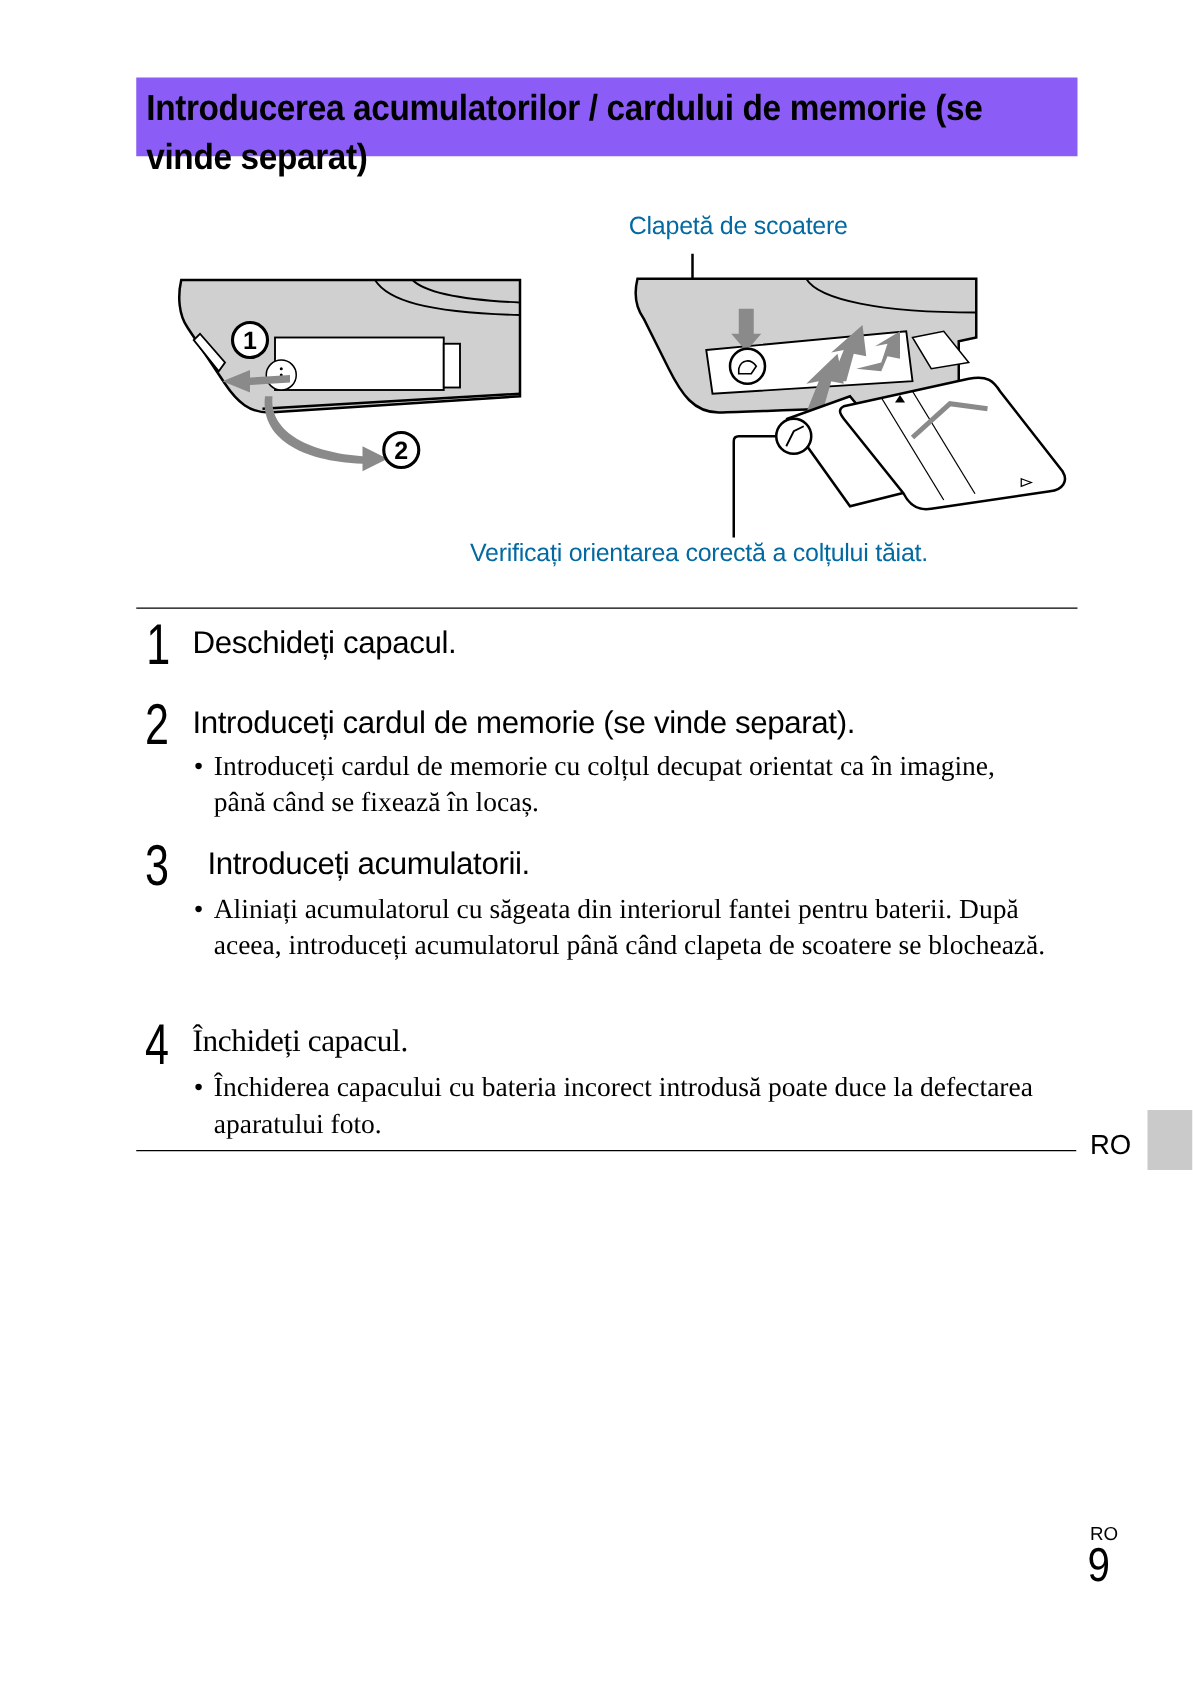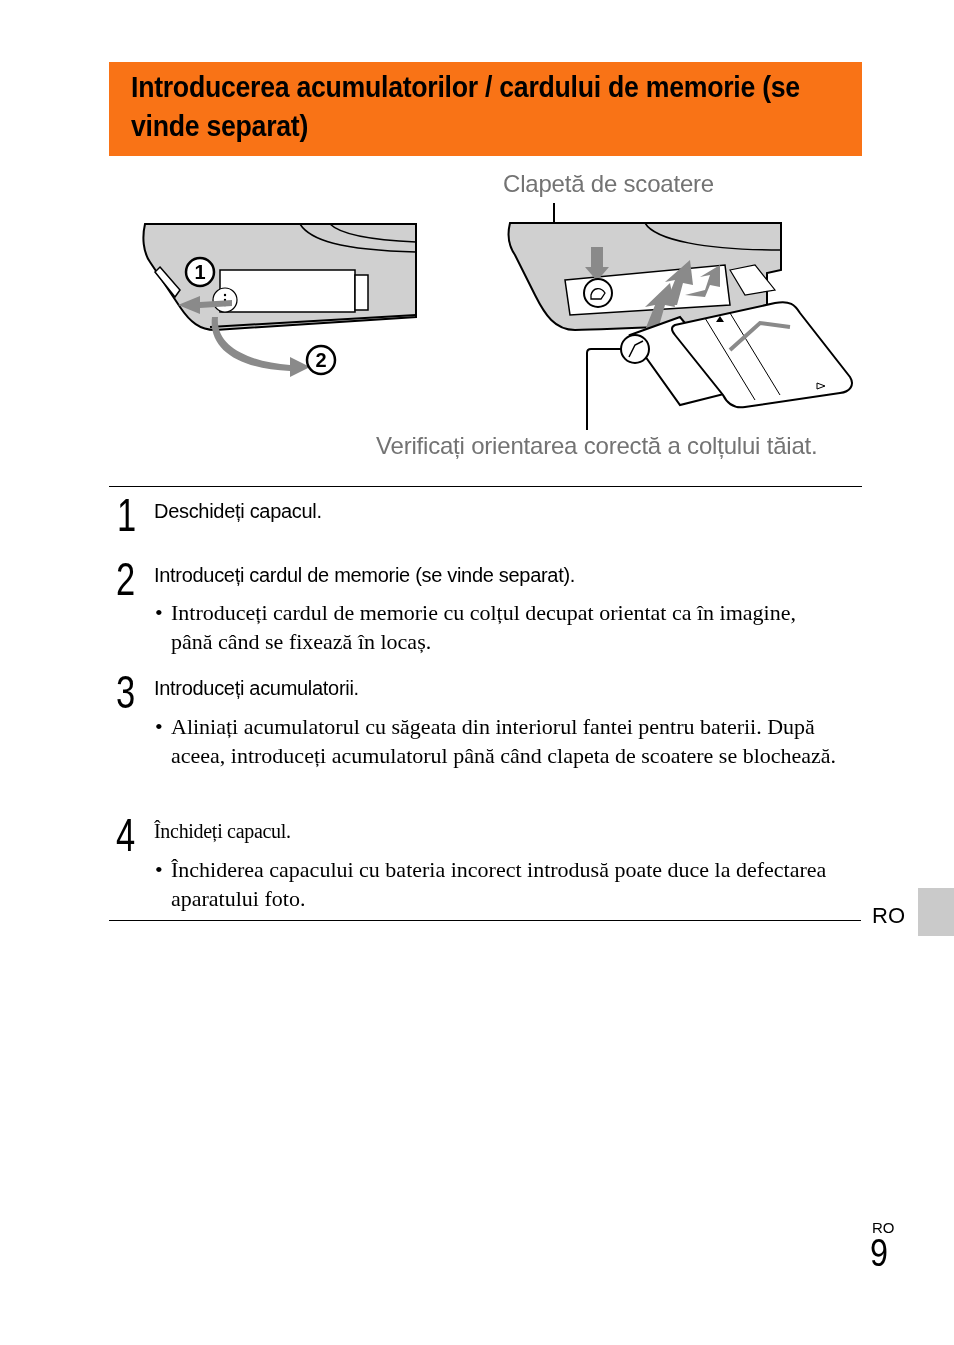--- a/index.html
+++ b/index.html
@@ -1,37 +1,37 @@
 <!DOCTYPE html>
 <html><head>
   <meta charset="utf-8">
   <style>
     html, body { margin: 0; padding: 0; background: #ffffff; }
     body { width: 954px; height: 1345px; position: relative; overflow: hidden; color: #111; }
     .title-box {
-      position: absolute; left: 109px; top: 62px; width: 753px; height: 94px;
-      background: #f97316; box-sizing: border-box; padding: 6px 22px;
+      position: absolute; left: 109px; top: 62px; width: 753px; height: 63px;
+      background: #8b5cf6; box-sizing: border-box; padding: 6px 8px;
     }
     .title-box h1 {
       margin: 0; font-family: "Liberation Sans", sans-serif; font-weight: bold;
       font-size: 29px; line-height: 39px; letter-spacing: -0.3px; color: #000;
       transform: scaleX(0.92); transform-origin: left top; width: 800px;
     }
     .fig { position: absolute; }
     .caption {
-      position: absolute; font-family: "Liberation Sans", sans-serif; font-size: 24px;
-      color: #737373; white-space: nowrap; letter-spacing: -0.2px;
+      position: absolute; font-family: "Liberation Sans", sans-serif; font-size: 20px;
+      color: #0369a1; white-space: nowrap; letter-spacing: -0.2px;
     }
     .rule { position: absolute; left: 109px; width: 753px; height: 1px; background: #000; }
     .step-num {
       position: absolute; font-family: "Liberation Sans", sans-serif; font-size: 46px;
       line-height: 46px; color: #000; transform: scaleX(0.75); transform-origin: left top;
     }
     .step-title {
-      position: absolute; font-family: "Liberation Sans", sans-serif; font-size: 20px;
+      position: absolute; font-family: "Liberation Sans", sans-serif; font-size: 25px;
       color: #000; white-space: nowrap; letter-spacing: -0.3px;
     }
     .bullet {
       position: absolute; left: 155px; width: 700px; font-family: "Liberation Serif", serif;
       font-size: 22px; line-height: 29px; color: #000;
     }
     .bullet .dot { position: absolute; left: 0; top: 0; }
     .bullet .txt { display: block; padding-left: 16px; }
     .ro-side {
       position: absolute; left: 872px; top: 903px; font-family: "Liberation Sans", sans-serif;
@@ -102,21 +102,21 @@
 <div class="step-title" style="left:154px; top:500px;">Deschideți capacul.</div>
 
 <div class="step-num" style="left:116px; top:556px;">2</div>
 <div class="step-title" style="left:154px; top:564px;">Introduceți cardul de memorie (se vinde separat).</div>
 <div class="bullet" style="top:598px; width:680px;">
   <span class="dot">•</span>
   <span class="txt">Introduceți cardul de memorie cu colțul decupat orientat ca în imagine, până când se fixează în locaș.</span>
 </div>
 
 <div class="step-num" style="left:116px; top:669px;">3</div>
-<div class="step-title" style="left:154px; top:677px;">Introduceți acumulatorii.</div>
+<div class="step-title" style="left:166px; top:677px;">Introduceți acumulatorii.</div>
 <div class="bullet" style="top:712px; width:690px;">
   <span class="dot">•</span>
   <span class="txt">Aliniați acumulatorul cu săgeata din interiorul fantei pentru baterii. După aceea, introduceți acumulatorul până când clapeta de scoatere se blochează.</span>
 </div>
 
 <div class="step-num" style="left:116px; top:812px;">4</div>
 <div class="step-title" style="left:154px; top:820px;font-family:Liberation Serif, serif;">Închideți capacul.</div>
 <div class="bullet" style="top:855px; width:690px;">
   <span class="dot">•</span>
   <span class="txt">Închiderea capacului cu bateria incorect introdusă poate duce la defectarea aparatului foto.</span>

